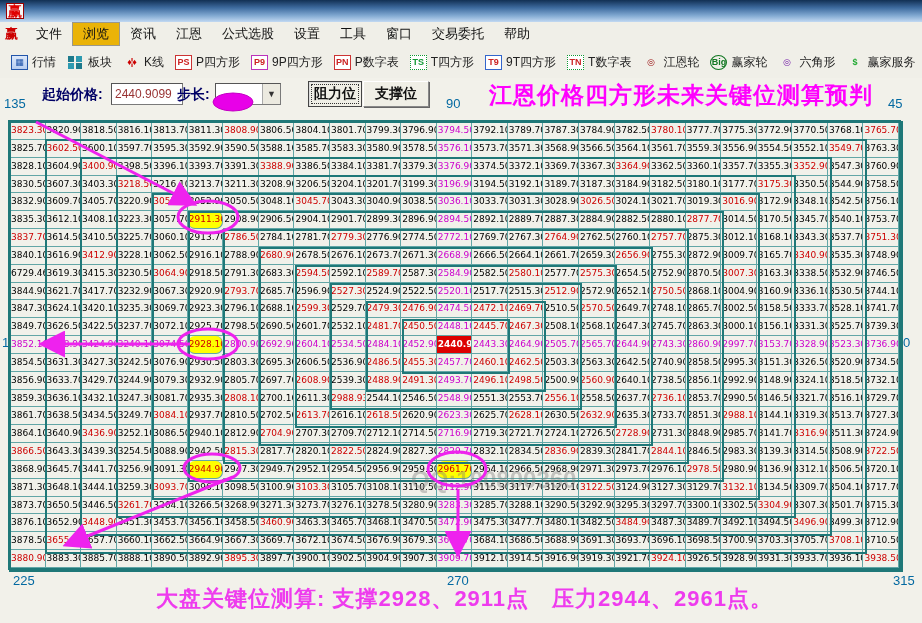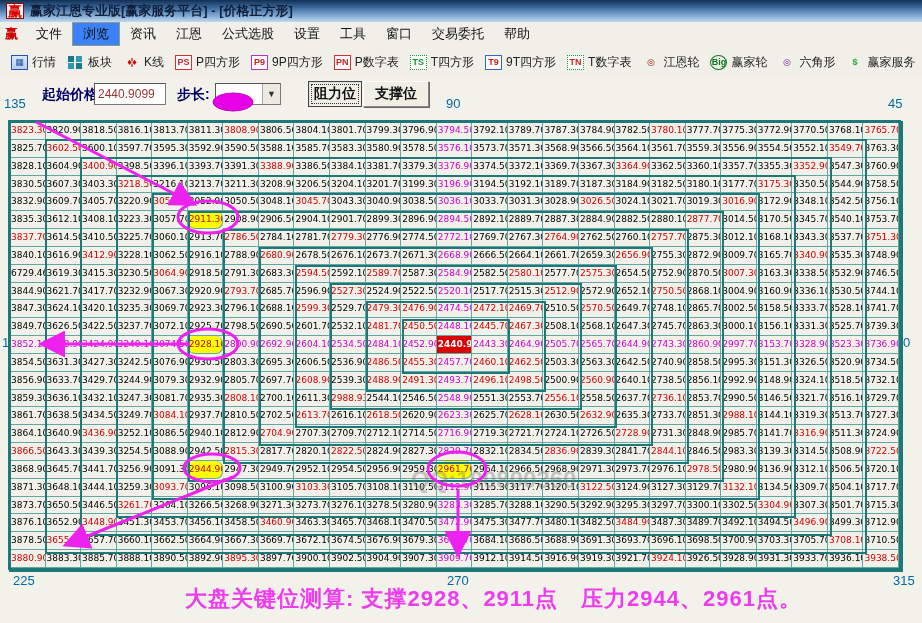--- a/index.html
+++ b/index.html
@@ -10,21 +10,21 @@
     background:linear-gradient(to bottom,#123054 0%,#3d6a9e 35%,#7fa7d0 70%,#c2d9f2 100%);
     display:flex;align-items:center;border-bottom:1px solid #5a7ca6;}
   .titlebar .logo{color:#e00000;font-weight:bold;font-size:14px;margin:0 6px 0 6px;
     background:#f6f6f6;border:1px solid #9a0000;line-height:14px;padding:0 1px;}
   .titlebar .title{color:#10203c;font-size:13px;font-weight:bold;}
   
   .menubar{position:absolute;left:0;top:22px;width:922px;height:24px;background:#F0EFE8;
     display:flex;align-items:center;border-bottom:1px solid #d8d6cc;}
   .menubar .mlogo{color:#cc0000;font-weight:bold;font-size:13px;margin:0 8px 0 5px;}
   .menuitem{font-size:13px;color:#111;padding:2px 10px;cursor:default;}
-  .menuitem.active{border:1px solid #9a988c;background:#3b82f6;}
+  .menuitem.active{border:1px solid #9a988c;background:#eab308;}
   
   .toolbar{position:absolute;left:0;top:46px;width:922px;height:32px;background:#F0EFE8;
     display:flex;align-items:center;border-bottom:1px solid #d8d6cc;}
   .tbitem{display:flex;align-items:center;margin-left:11px;font-size:12px;color:#222;cursor:default;}
   .tbitem .ticon{display:inline-flex;align-items:center;justify-content:center;width:17px;height:15px;
     margin-right:4px;font-size:9px;font-weight:bold;box-sizing:border-box;}
   .ic-table{border:1px solid #2255aa;background:linear-gradient(#dce8fa,#b8cdf0);color:#2255aa;font-size:8px;}
   .ic-blocks{background:
     linear-gradient(#1d7a8c,#1d7a8c) 1px 1px/6px 6px no-repeat,
     linear-gradient(#2d9ab0,#2d9ab0) 9px 1px/6px 6px no-repeat,
@@ -37,21 +37,21 @@
   .ic-box.t9{border-color:#3366cc;color:#cc2222;}
   .ic-box.tn{border:1px dotted #119933;color:#cc2222;}
   .ic-wheel{color:#991111;font-size:14px;}
   .ic-bigwheel{color:#117722;font-size:8px;border:1px solid #117722;border-radius:50%;width:15px;height:15px;}
   .ic-hex{color:#7722aa;font-size:14px;}
   .ic-dollar{color:#22aa33;font-size:14px;}
   
   .controls{position:absolute;left:0;top:78px;width:922px;height:40px;background:#F2F1EA;}
   .anglelabel{position:absolute;color:#0369a1;font-size:13px;}
   .ctl-label{position:absolute;color:#000066;font-size:14px;font-weight:bold;top:8px;}
-  .startprice-input{position:absolute;left:94px;top:5px;width:64px;height:18px;
+  .startprice-input{position:absolute;left:111px;top:5px;width:64px;height:18px;
     border:1px solid #7a7a7a;border-top-color:#555;border-left-color:#555;background:#fff;
     color:#993333;font-size:12px;padding:1px 3px;font-family:"Liberation Sans",sans-serif;}
   .combo{position:absolute;left:215px;top:5px;width:64px;height:20px;background:#fff;
     border:1px solid #7a7a7a;border-top-color:#555;border-left-color:#555;display:flex;}
   .combo .field{flex:1;}
   .combo .cbtn{width:17px;background:#ECEAE0;border-left:1px solid #aaa;display:flex;
     align-items:center;justify-content:center;font-size:9px;color:#333;}
   .pushbtn{position:absolute;top:3px;height:24px;background:#F0EFE6;border:1px solid #888;
     border-top-color:#fff;border-left-color:#fff;box-shadow:1px 1px 0 #666;
     font-size:14px;font-weight:bold;color:#111;text-align:center;line-height:22px;
@@ -67,33 +67,32 @@
   .cell{border-right:1px solid #62A6A6;border-bottom:1px solid #62A6A6;box-sizing:border-box;
     font-size:9px;line-height:16px;color:#000;overflow:hidden;white-space:nowrap;padding-left:1px;
     font-family:"DejaVu Sans",sans-serif;}
   .cell.red{color:#CC0000;}
   .cell.mag{color:#CC00CC;}
   .cell.center{background:#DD0000;color:#fff;font-weight:bold;}
   .cell.hl{background:#FFFF00;color:#CC0000;border-radius:7px;}
   .ring{position:absolute;border:2px solid #1F7878;box-sizing:border-box;pointer-events:none;}
   
   .bottomnote{position:absolute;left:156px;top:584px;font-size:22px;font-weight:bold;
-    color:#EE3BEE;white-space:nowrap;letter-spacing:1px;margin-left:29px;}
+    color:#EE3BEE;white-space:nowrap;letter-spacing:1px;}
   .watermark{position:absolute;left:375px;top:466px;font-size:24px;color:rgba(120,120,120,0.38);
     font-weight:bold;pointer-events:none;margin-left:36px;}
   .overlay{position:absolute;left:0;top:0;width:922px;height:623px;pointer-events:none;}
 </style>
 </head>
 <body>
 
 <div id="screen">
 
   <div class="titlebar">
     <span class="logo">赢</span>
-    <span class="title">赢家江恩专业版[赢家服务平台] - [价格正方形]</span>
   </div>
 
   <div class="menubar">
     <span class="mlogo">赢</span>
   <span class="menuitem">文件</span>
       <span class="menuitem active">浏览</span>
       <span class="menuitem">资讯</span>
       <span class="menuitem">江恩</span>
       <span class="menuitem">公式选股</span>
       <span class="menuitem">设置</span>
@@ -161,20 +160,21 @@
   <div class="controls">
     <span class="ctl-label" style="left:42px">起始价格:</span>
     <input class="startprice-input" value="2440.9099" style="">
     <span class="ctl-label" style="left:177px">步长:</span>
     <div class="combo">
       <div class="field"></div>
       <div class="cbtn">▼</div>
     </div>
     <div class="pushbtn focused" style="left:308px;width:52px">阻力位</div>
     <div class="pushbtn" style="left:363px;width:64px">支撑位</div>
+    <span class="headline">江恩价格四方形未来关键位测算预判</span>
   </div>
 
   <span class="anglelabel" style="left:4px;top:96px">135</span>
   <span class="anglelabel" style="left:446px;top:96px">90</span>
   <span class="anglelabel" style="left:888px;top:96px">45</span>
   <span class="anglelabel" style="left:2px;top:335px">180</span>
   <span class="anglelabel" style="left:903px;top:335px">0</span>
   <span class="anglelabel" style="left:13px;top:573px">225</span>
   <span class="anglelabel" style="left:447px;top:573px">270</span>
   <span class="anglelabel" style="left:893px;top:573px">315</span>

